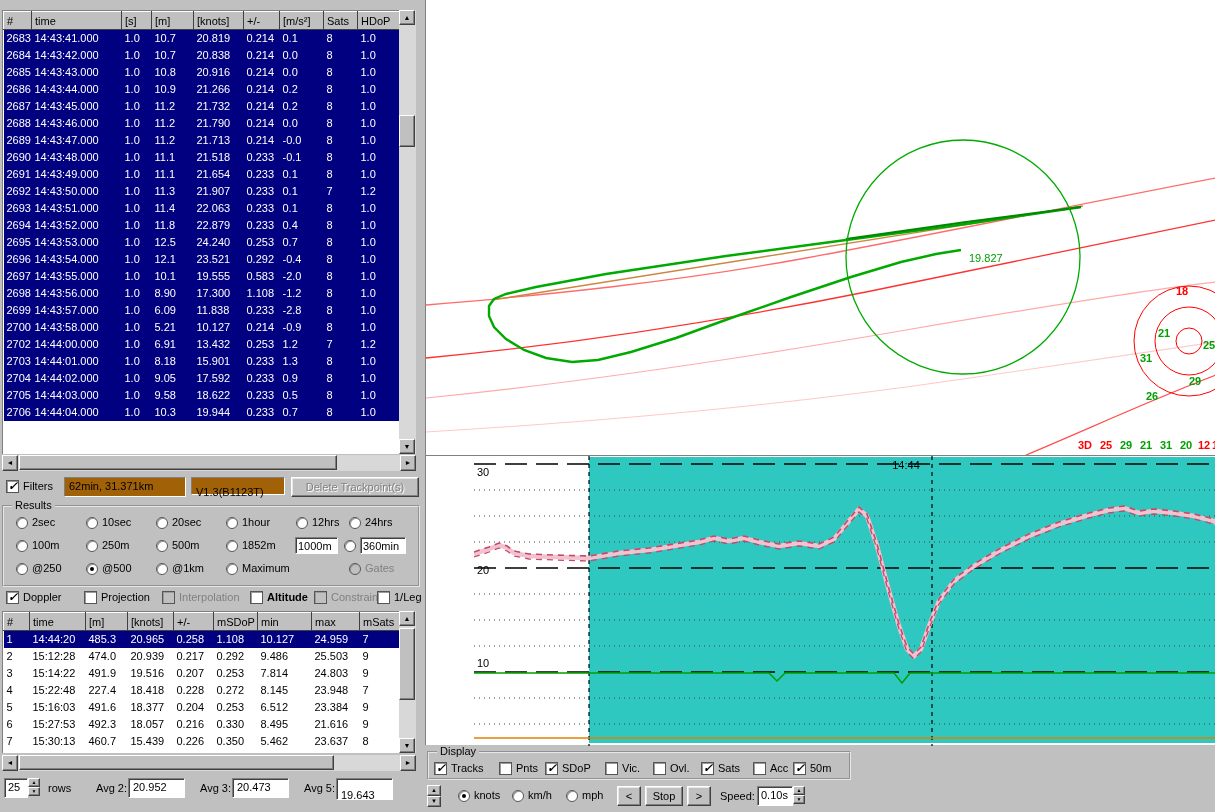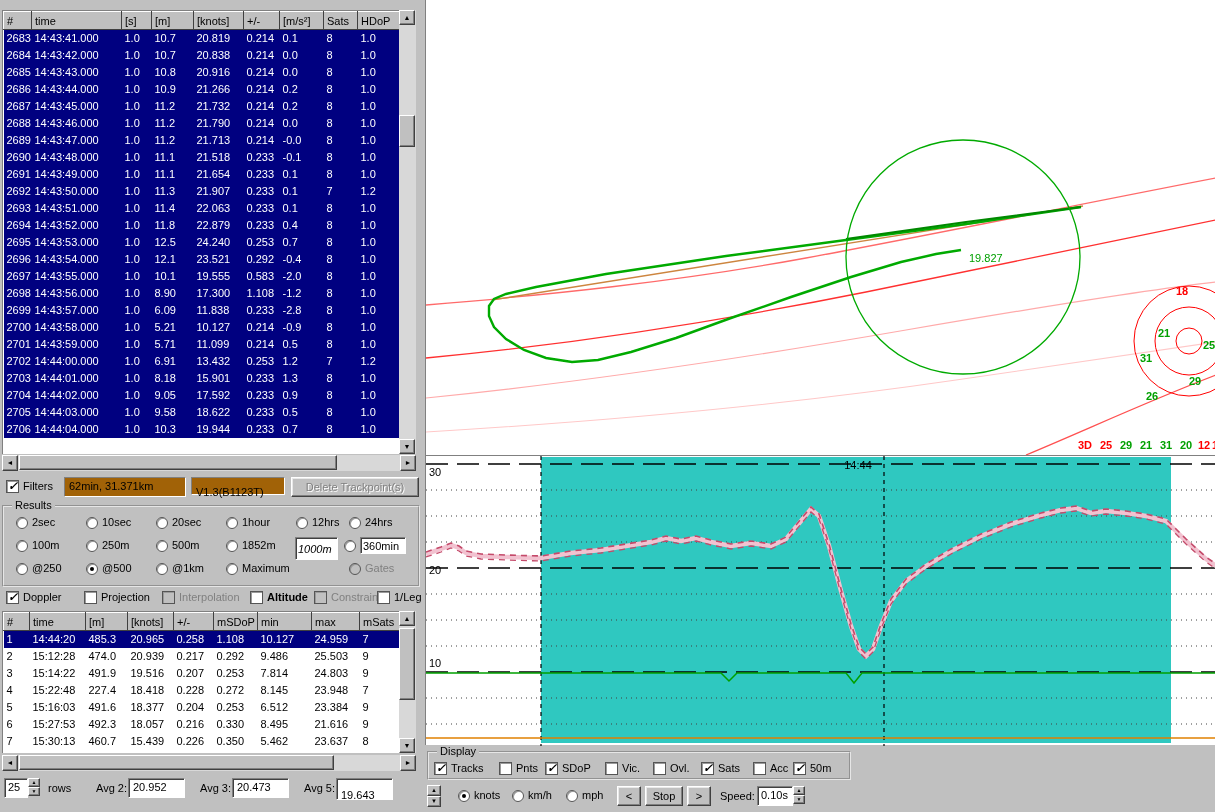--- a/index.html
+++ b/index.html
@@ -274,31 +274,20 @@
           <td>14:43:58.000</td>
           <td>1.0</td>
           <td>5.21</td>
           <td>10.127</td>
           <td>0.214</td>
           <td>-0.9</td>
           <td>8</td>
           <td>1.0</td>
         </tr>
         <tr>
-          <td>2701</td>
-          <td>14:43:59.000</td>
-          <td>1.0</td>
-          <td>5.71</td>
-          <td>11.099</td>
-          <td>0.214</td>
-          <td>0.5</td>
-          <td>8</td>
-          <td>1.0</td>
-        </tr>
-        <tr>
           <td>2702</td>
           <td>14:44:00.000</td>
           <td>1.0</td>
           <td>6.91</td>
           <td>13.432</td>
           <td>0.253</td>
           <td>1.2</td>
           <td>7</td>
           <td>1.2</td>
         </tr>
@@ -376,21 +365,21 @@
   <span class="opt" style="left:82px; top:9px;"><i class="rd"></i><span>10sec</span></span>
   <span class="opt" style="left:152px; top:9px;"><i class="rd"></i><span>20sec</span></span>
   <span class="opt" style="left:222px; top:9px;"><i class="rd"></i><span>1hour</span></span>
   <span class="opt" style="left:292px; top:9px;"><i class="rd"></i><span>12hrs</span></span>
   <span class="opt" style="left:345px; top:9px;"><i class="rd"></i><span>24hrs</span></span>
 
   <span class="opt" style="left:12px; top:32px;"><i class="rd"></i><span>100m</span></span>
   <span class="opt" style="left:82px; top:32px;"><i class="rd"></i><span>250m</span></span>
   <span class="opt" style="left:152px; top:32px;"><i class="rd"></i><span>500m</span></span>
   <span class="opt" style="left:222px; top:32px;"><i class="rd"></i><span>1852m</span></span>
-  <input class="ed abs" style="left: 291px; top: 30px; width: 43px; height: 23px; font-style: italic;" value="1000m">
+  <input class="ed abs" style="left: 291px; top: 30px; width: 43px; height: 17px;" value="1000m">
   <span class="opt" style="left:340px; top:32px;"><i class="rd"></i></span>
   <input class="ed abs" style="left: 356px; top: 30px; width: 46px; height: 17px;" value="360min">
 
   <span class="opt" style="left:12px; top:55px;"><i class="rd"></i><span>@250</span></span>
   <span class="opt" style="left:82px; top:55px;"><i class="rd on"></i><span>@500</span></span>
   <span class="opt" style="left:152px; top:55px;"><i class="rd"></i><span>@1km</span></span>
   <span class="opt" style="left:222px; top:55px;"><i class="rd"></i><span>Maximum</span></span>
   <span class="opt dislbl" style="left:345px; top:55px;"><i class="rd dis"></i><span>Gates</span></span>
 </div>
 
@@ -581,21 +570,21 @@
       <text class="sat on" x="694" y="449">29</text>
       <text class="sat on" x="714" y="449">21</text>
       <text class="sat on" x="734" y="449">31</text>
       <text class="sat on" x="754" y="449">20</text>
       <text class="sat" x="772" y="449">12</text>
       <text class="sat" x="786" y="449">1</text>
     </g>
   </svg>
 </div>
 
-<div class="abs" style="left:425px; top:455px; width:790px; height:290px; background:#fff; border-left:1px solid #808080; border-top:1px solid #808080;">
+<div class="abs" style="left:425px; top:455px; width:790px; height:290px; background:#fff; border-left:1px solid #808080; border-top:1px solid #808080;padding-left:48px;">
   <svg width="790" height="290" viewBox="0 0 790 290">
     <rect x="115" y="1" width="630" height="286" fill="#2fc8c0"></rect>
 
     <g stroke="#404040" stroke-width="1" stroke-dasharray="1,4">
       <line x1="0" y1="34" x2="790" y2="34"></line>
         <line x1="0" y1="60" x2="790" y2="60"></line>
         <line x1="0" y1="86" x2="790" y2="86"></line>
       <line x1="0" y1="138" x2="790" y2="138"></line>
         <line x1="0" y1="164" x2="790" y2="164"></line>
         <line x1="0" y1="190" x2="790" y2="190"></line>

